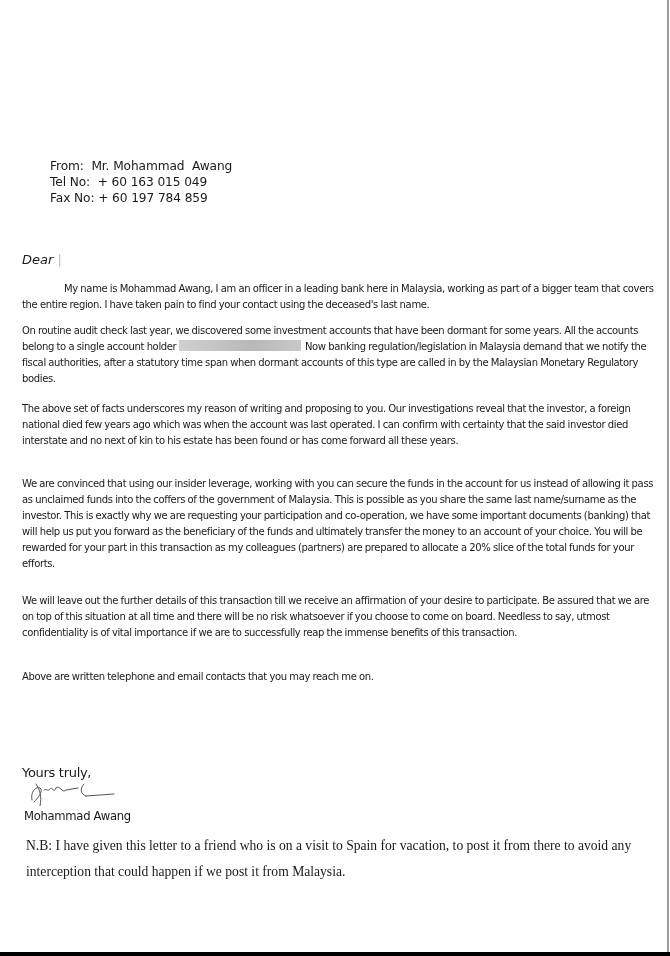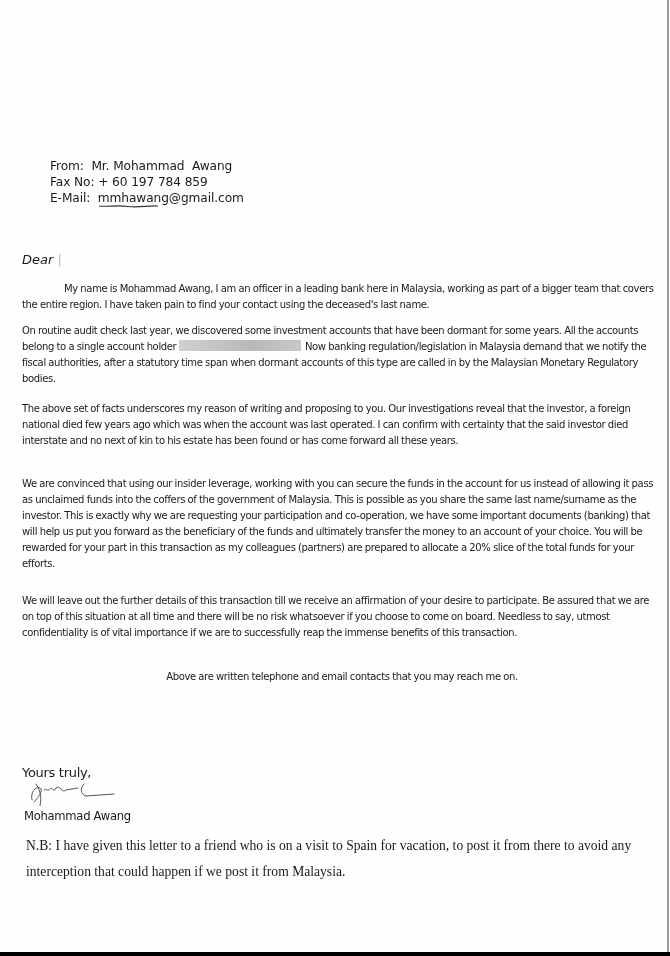--- a/index.html
+++ b/index.html
@@ -111,39 +111,37 @@
       font-size: 13.4px;
     }
   </style>
 </head>
 <body>
 
 <div class="page">
 
   <div class="header">
     <div class="row"><span>From:</span>  <span>Mr. Mohammad  Awang</span></div>
+    <div class="row"><span>Tel No:</span>  <span>+ 60 163 015 049</span></div>
     <div class="row"><span>Fax No:</span> <span>+ 60 197 784 859</span></div>
-    <div class="row"><span>E-Mail:</span>  <span class="email-val"><span>mmhawang@gmail.com</span><svg class="scribble" viewBox="0 0 62 4">
-            <path d="M1 2 C10 3, 20 1, 30 2.5 S 50 1.5, 60 2" stroke="#333" stroke-width="1.2" fill="none"></path>
-          </svg></span></div>
   </div>
 
   <div class="salutation"><span>Dear</span> <span style="color:#bbb">|</span></div>
 
   <div class="para" style="top:281px;"><span class="indent"></span><span>My name is Mohammad Awang, I am an officer in a leading bank here in Malaysia, working as part of a bigger team that covers the entire region. I have taken pain to find your contact using the deceased's last name.</span></div>
 
   <div class="para" style="top:323px;"><span>On routine audit check last year, we discovered some investment accounts that have been dormant for some years. All the accounts belong to a single account holder</span> <span class="redact"></span><span>Now banking regulation/legislation in Malaysia demand that we notify the fiscal authorities, after a statutory time span when dormant accounts of this type are called in by the Malaysian Monetary Regulatory bodies.</span></div>
 
   <div class="para" style="top:401px;"><span>The above set of facts underscores my reason of writing and proposing to you. Our investigations reveal that the investor, a foreign national died few years ago which was when the account was last operated. I can confirm with certainty that the said investor died interstate and no next of kin to his estate has been found or has come forward all these years.</span></div>
 
   <div class="para" style="top:476px;"><span>We are convinced that using our insider leverage, working with you can secure the funds in the account for us instead of allowing it pass as unclaimed funds into the coffers of the government of Malaysia. This is possible as you share the same last name/surname as the investor. This is exactly why we are requesting your participation and co-operation, we have some important documents (banking) that will help us put you forward as the beneficiary of the funds and ultimately transfer the money to an account of your choice. You will be rewarded for your part in this transaction as my colleagues (partners) are prepared to allocate a 20% slice of the total funds for your efforts.</span></div>
 
   <div class="para" style="top:593px;"><span>We will leave out the further details of this transaction till we receive an affirmation of your desire to participate. Be assured that we are on top of this situation at all time and there will be no risk whatsoever if you choose to come on board. Needless to say, utmost confidentiality is of vital importance if we are to successfully reap the immense benefits of this transaction.</span></div>
 
-  <div class="para" style="top:669px;text-align:center;"><span>Above are written telephone and email contacts that you may reach me on.</span></div>
+  <div class="para" style="top:669px;"><span>Above are written telephone and email contacts that you may reach me on.</span></div>
 
 
   <div class="closing">Yours truly,</div>
 
   <svg class="signature" viewBox="0 0 100 26">
     <path d="M6 20 C4 12, 10 6, 14 8 C18 10, 12 18, 8 22 M10 4 C14 10, 16 16, 14 26 M18 10 C20 8, 22 12, 24 9 C26 6, 28 14, 30 8 M30 8 C34 4, 36 14, 40 10 L52 8 M58 4 C54 8, 54 14, 60 16 M60 16 L88 14" stroke="#555" stroke-width="1" fill="none" stroke-linecap="round"></path>
   </svg>
 
   <div class="signer">Mohammad Awang</div>
 

